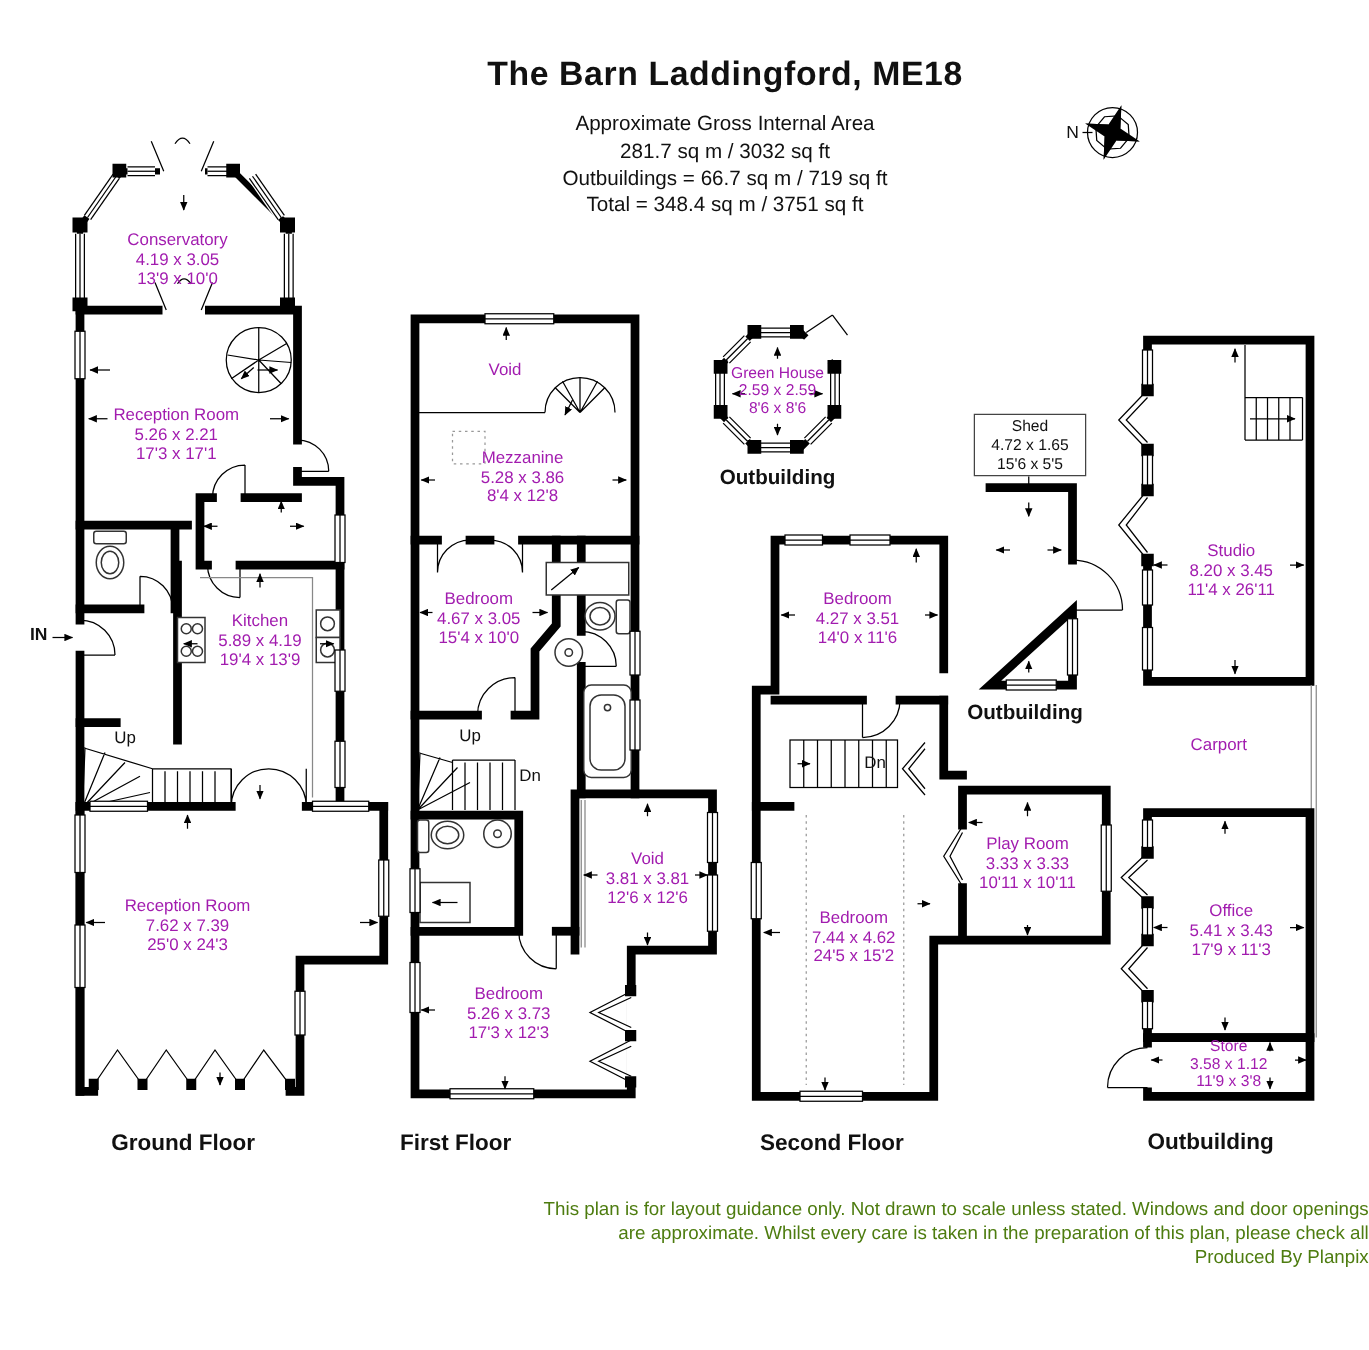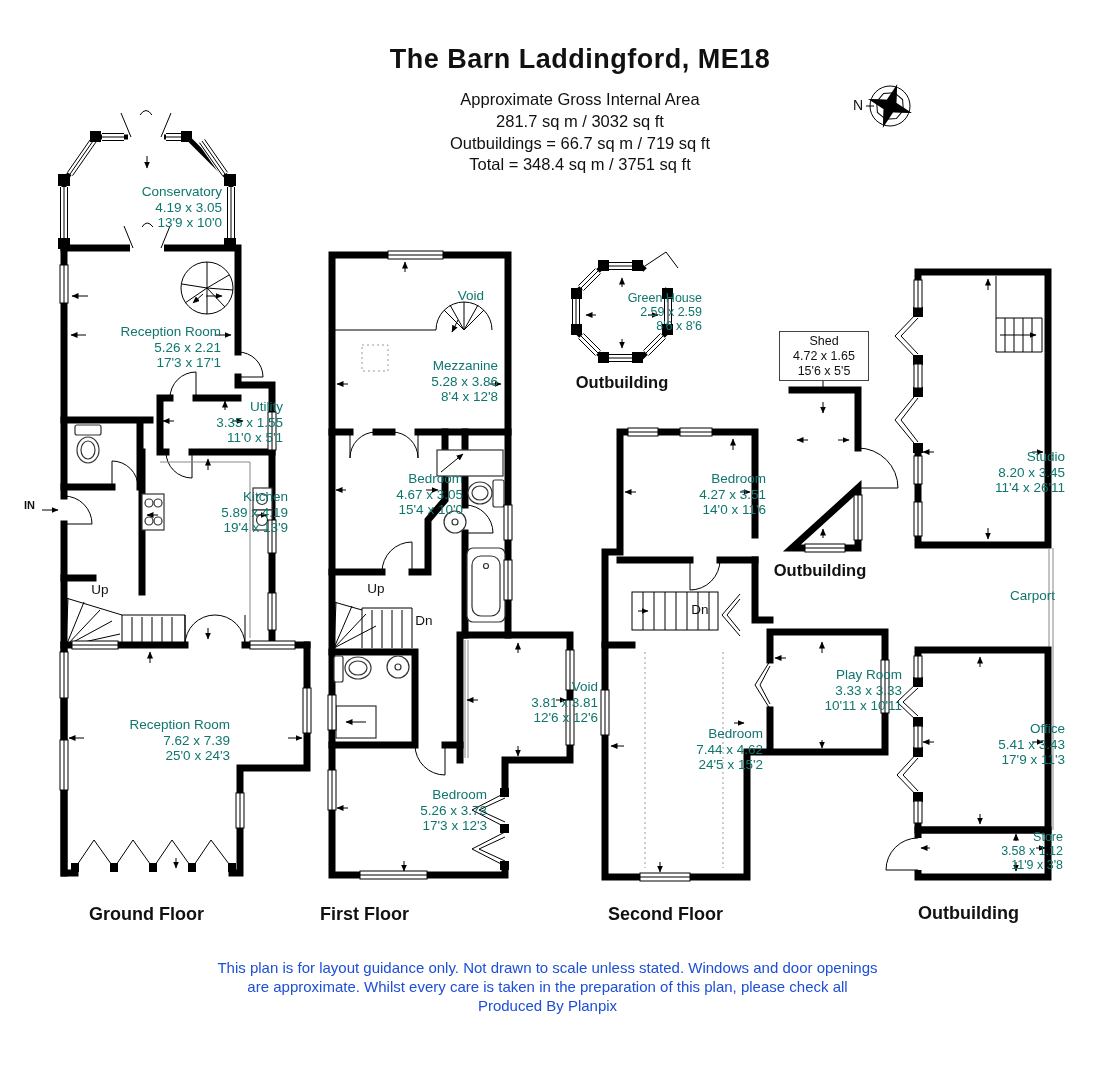--- a/index.html
+++ b/index.html
@@ -1,31 +1,31 @@
 <!DOCTYPE html>
 <html><head>
 <meta charset="utf-8">
 <style>
   html,body{margin:0;padding:0;background:#fff;}
   #page{position:relative;width:1095px;height:1080px;background:#fff;font-family:"Liberation Sans",sans-serif;color:#111;overflow:hidden;}
   #plan-svg{position:absolute;left:0;top:0;}
   .hdr{position:absolute;left:60px;top:44px;width:1040px;text-align:center;}
   .title{font-size:27px;font-weight:bold;letter-spacing:0.5px;}
   .sub{font-size:16.5px;line-height:1.32;margin-top:14px;}
-  .rlabel{position:absolute;width:160px;margin-left:-80px;text-align:right;font-size:13.5px;line-height:1.16;color:#0f766e;}
+  .rlabel{position:absolute;width:160px;margin-left:-80px;text-align:center;font-size:13.5px;line-height:1.16;color:#a21caf;}
   .rlabel span{display:block;}
   .small-label{font-size:12.5px;line-height:1.1;}
   .shedbox{position:absolute;left:779px;top:331px;width:90px;height:50px;border:1px solid #444;background:#fff;text-align:center;font-size:12.5px;line-height:1.2;padding-top:2px;box-sizing:border-box;}
   .shedbox span{display:block;}
   .floorlab{position:absolute;font-size:18px;font-weight:bold;}
   .oblab{position:absolute;width:160px;margin-left:-80px;text-align:center;font-size:16.5px;font-weight:bold;}
   .ann{position:absolute;width:40px;margin-left:-20px;text-align:center;font-size:13.5px;}
-  .ann-in{position:absolute;font-size:11px;font-weight:bold;}
+  .ann-in{position:absolute;font-size:14px;font-weight:bold;}
   .nlab{position:absolute;font-size:14px;}
-  .footer{position:absolute;left:0;top:958px;width:1095px;text-align:center;font-size:15px;line-height:1.28;color:#1d4ed8;}
+  .footer{position:absolute;left:0;top:958px;width:1095px;text-align:right;font-size:15px;line-height:1.28;color:#4d7c0f;}
 </style>
 </head>
 <body>
 
 <div id="page">
 
 <svg id="plan-svg" width="1095" height="1080" viewBox="0 0 1095 1080">
 <defs>
 <marker id="ah" markerWidth="8" markerHeight="6" refX="6.5" refY="3" orient="auto">
           <path d="M0,0 L7,3 L0,6 Z" fill="#000"></path>
@@ -496,25 +496,20 @@
 <div class="rlabel" style="left:142px;top:184px;">
   <span>Conservatory</span>
       <span>4.19 x 3.05</span>
       <span>13'9 x 10'0</span>
 </div>
 <div class="rlabel" style="left:141px;top:324px;">
   <span>Reception Room</span>
       <span>5.26 x 2.21</span>
       <span>17'3 x 17'1</span>
 </div>
-<div class="rlabel" style="left:203px;top:399px;">
-  <span>Utility</span>
-      <span>3.35 x 1.55</span>
-      <span>11'0 x 5'1</span>
-</div>
 <div class="rlabel" style="left:208px;top:489px;">
   <span>Kitchen</span>
       <span>5.89 x 4.19</span>
       <span>19'4 x 13'9</span>
 </div>
 <div class="rlabel" style="left:150px;top:717px;">
   <span>Reception Room</span>
       <span>7.62 x 7.39</span>
       <span>25'0 x 24'3</span>
 </div>
@@ -559,21 +554,21 @@
 <div class="rlabel" style="left:822px;top:667px;">
   <span>Play Room</span>
       <span>3.33 x 3.33</span>
       <span>10'11 x 10'11</span>
 </div>
 <div class="rlabel" style="left:683px;top:726px;">
   <span>Bedroom</span>
       <span>7.44 x 4.62</span>
       <span>24'5 x 15'2</span>
 </div>
-<div class="rlabel" style="left:985px;top:449px;">
+<div class="rlabel" style="left:985px;top:433px;">
   <span>Studio</span>
       <span>8.20 x 3.45</span>
       <span>11'4 x 26'11</span>
 </div>
 <div class="rlabel" style="left:975px;top:588px;">
   <span>Carport</span>
 </div>
 <div class="rlabel" style="left:985px;top:721px;">
   <span>Office</span>
       <span>5.41 x 3.43</span>

